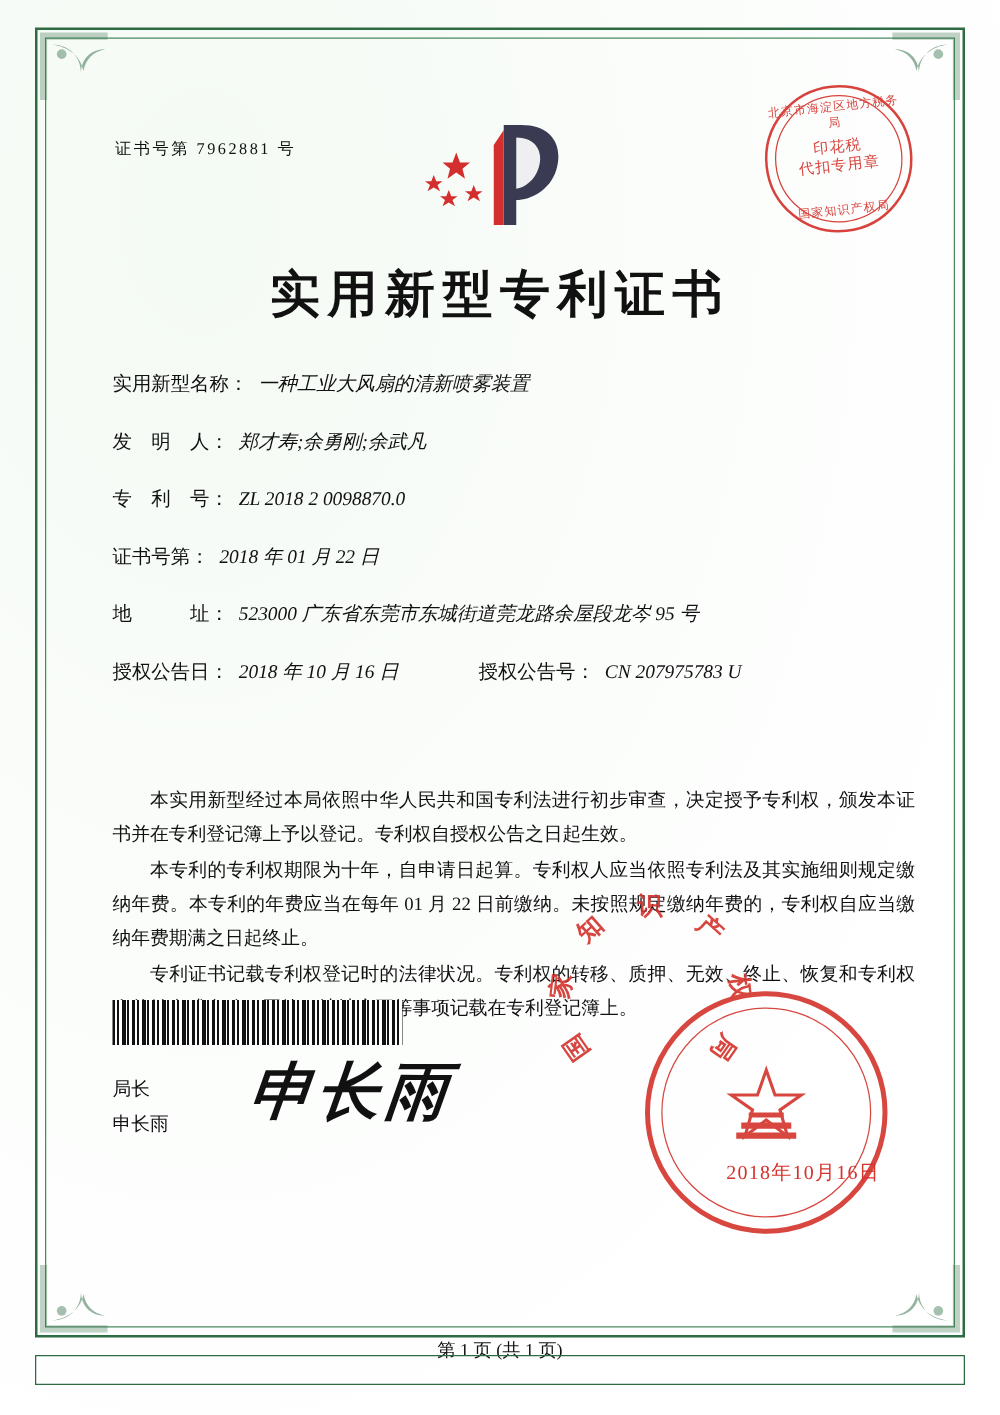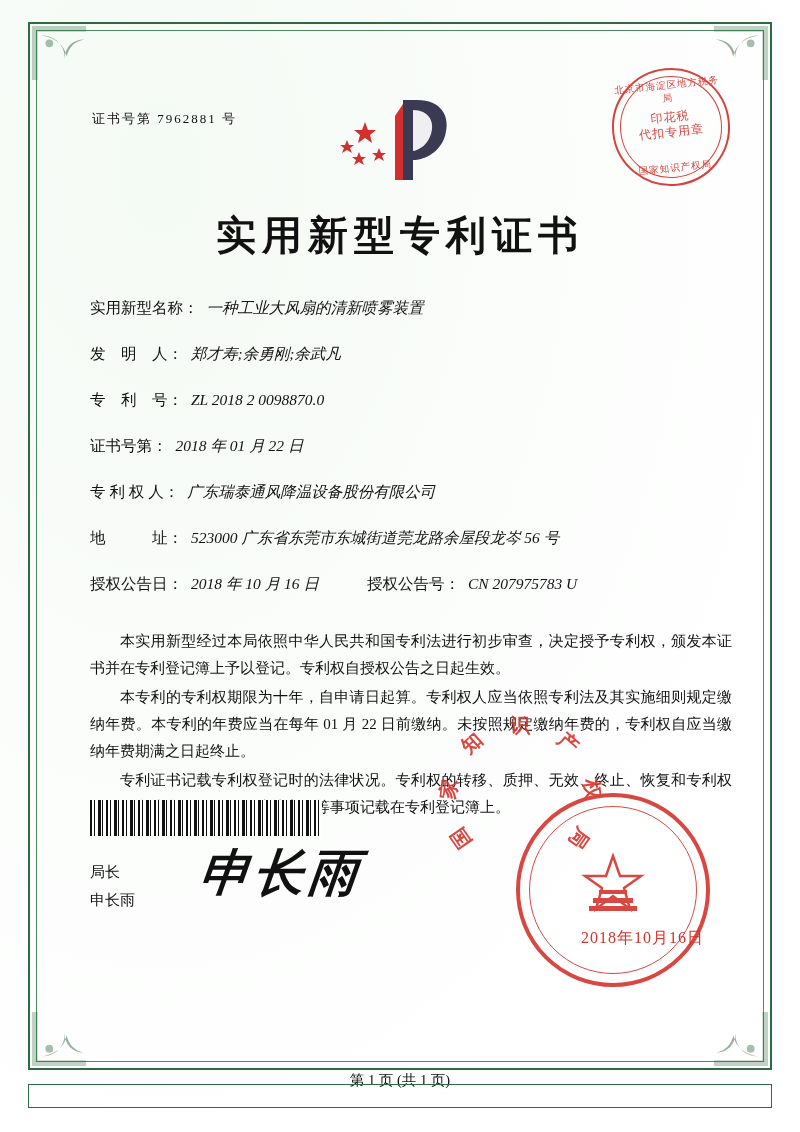--- a/index.html
+++ b/index.html
@@ -89,21 +89,21 @@
   .frow{
     display:flex;align-items:baseline;margin-bottom:26px;
   }
   .flabel{
     white-space:nowrap;color:#111;
   }
   .fvalue{
     margin-left:8px;color:#111;font-style:italic;
   }
   .frow.split{justify-content:flex-start;}
-  .frow .right-group{margin-left:48px;display:flex;align-items:baseline;}
+  .frow .right-group{margin-left:64px;display:flex;align-items:baseline;}
 
   .body-text{
     position:absolute;left:30px;right:8px;top:570px;
     font-size:15px;line-height:27px;text-align:justify;color:#111;
   }
   .body-text p{margin:0 0 2px 0;text-indent:2em;}
 
   
   .barcode{
     position:absolute;left:30px;top:742px;
@@ -236,26 +236,22 @@
       </div>
       <div class="frow">
         <span class="flabel">专　利　号：</span>
         <span class="fvalue">ZL 2018 2 0098870.0</span>
       </div>
       <div class="frow">
         <span class="flabel">证书号第：</span>
         <span class="fvalue">2018 年 01 月 22 日</span>
       </div>
       <div class="frow">
-        <span class="flabel">专 利 权 人：</span>
-        <span class="fvalue">广东瑞泰通风降温设备股份有限公司</span>
-      </div>
-      <div class="frow">
         <span class="flabel">地　　　址：</span>
-        <span class="fvalue">523000 广东省东莞市东城街道莞龙路余屋段龙岑 56 号</span>
+        <span class="fvalue">523000 广东省东莞市东城街道莞龙路余屋段龙岑 95 号</span>
       </div>
       <div class="frow split">
         <span class="flabel">授权公告日：</span>
         <span class="fvalue">2018 年 10 月 16 日</span>
         <span class="right-group">
           <span class="flabel">授权公告号：</span>
           <span class="fvalue">CN 207975783 U</span>
         </span>
       </div>
     </div>

